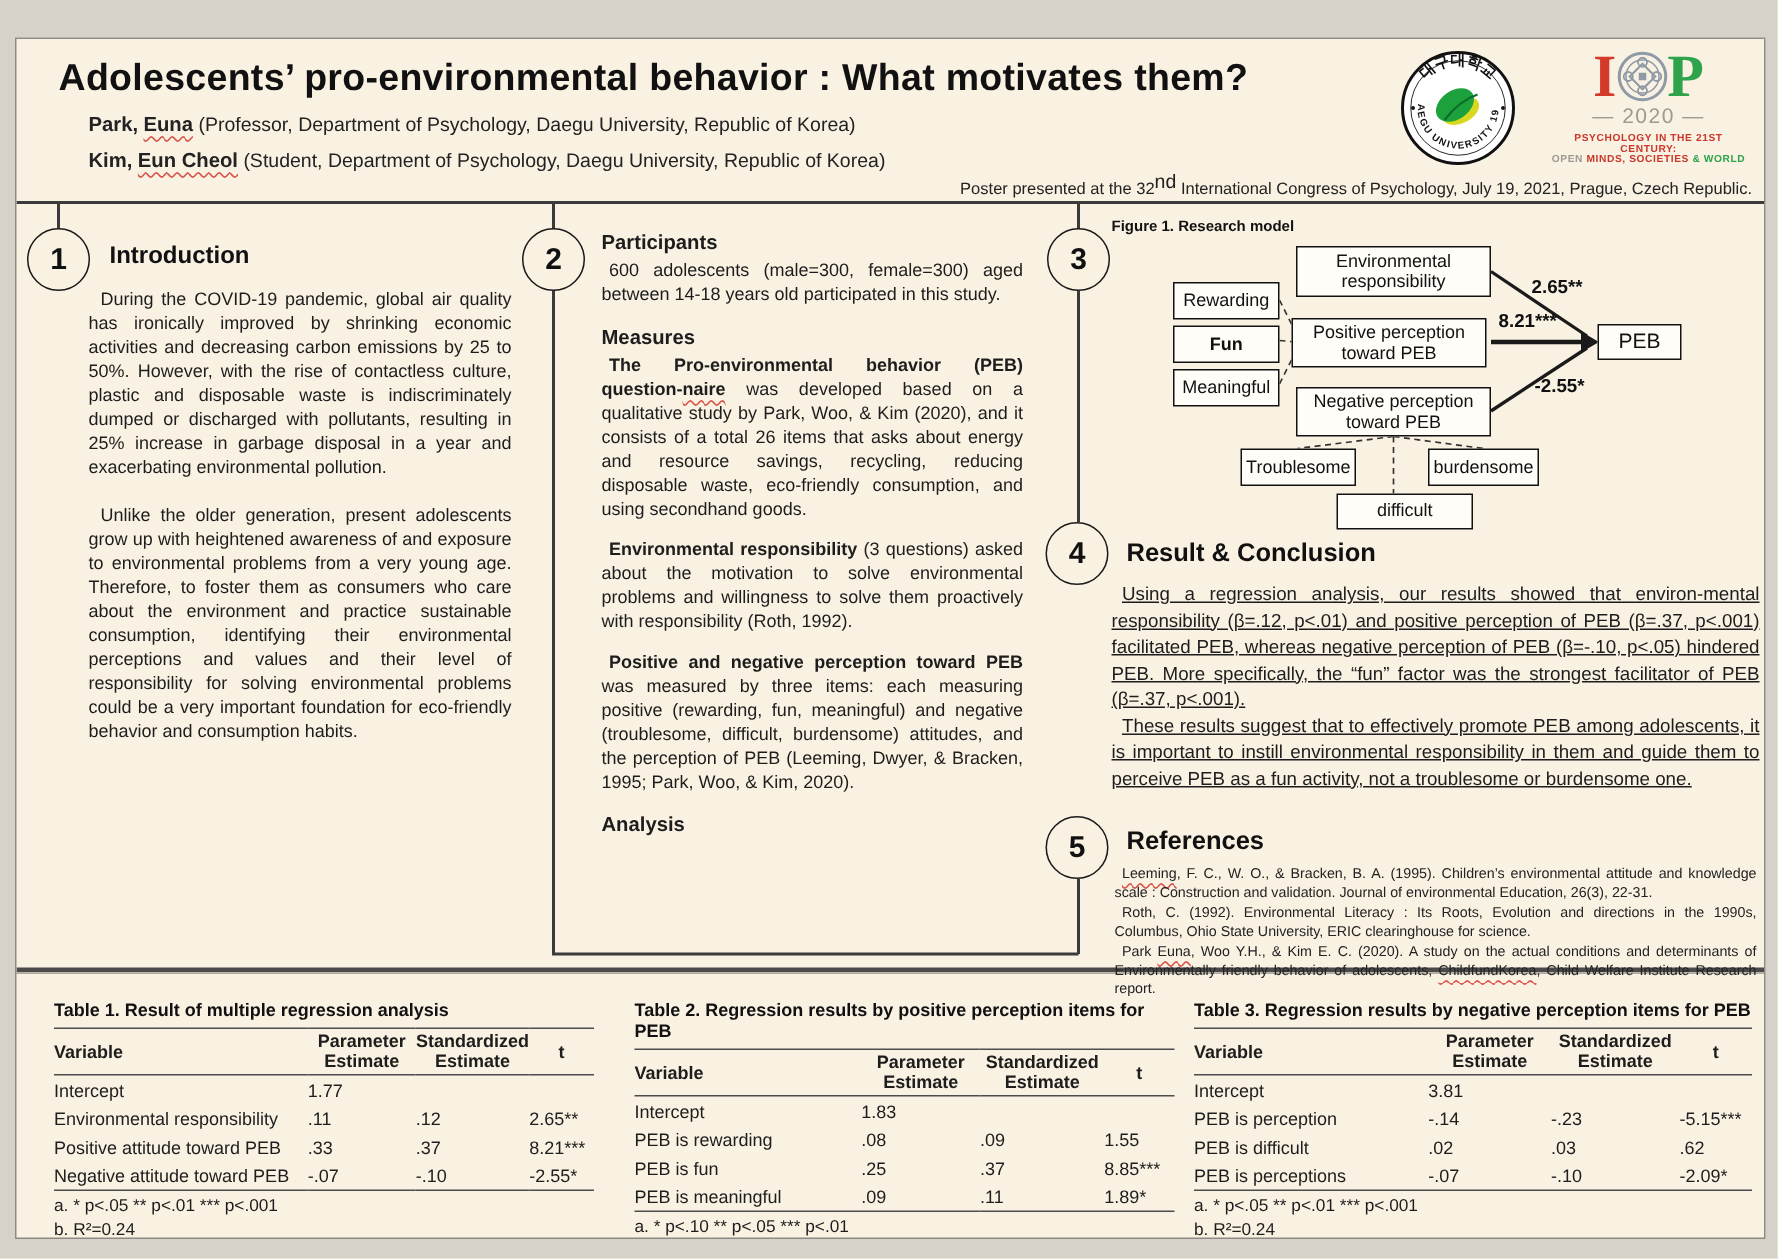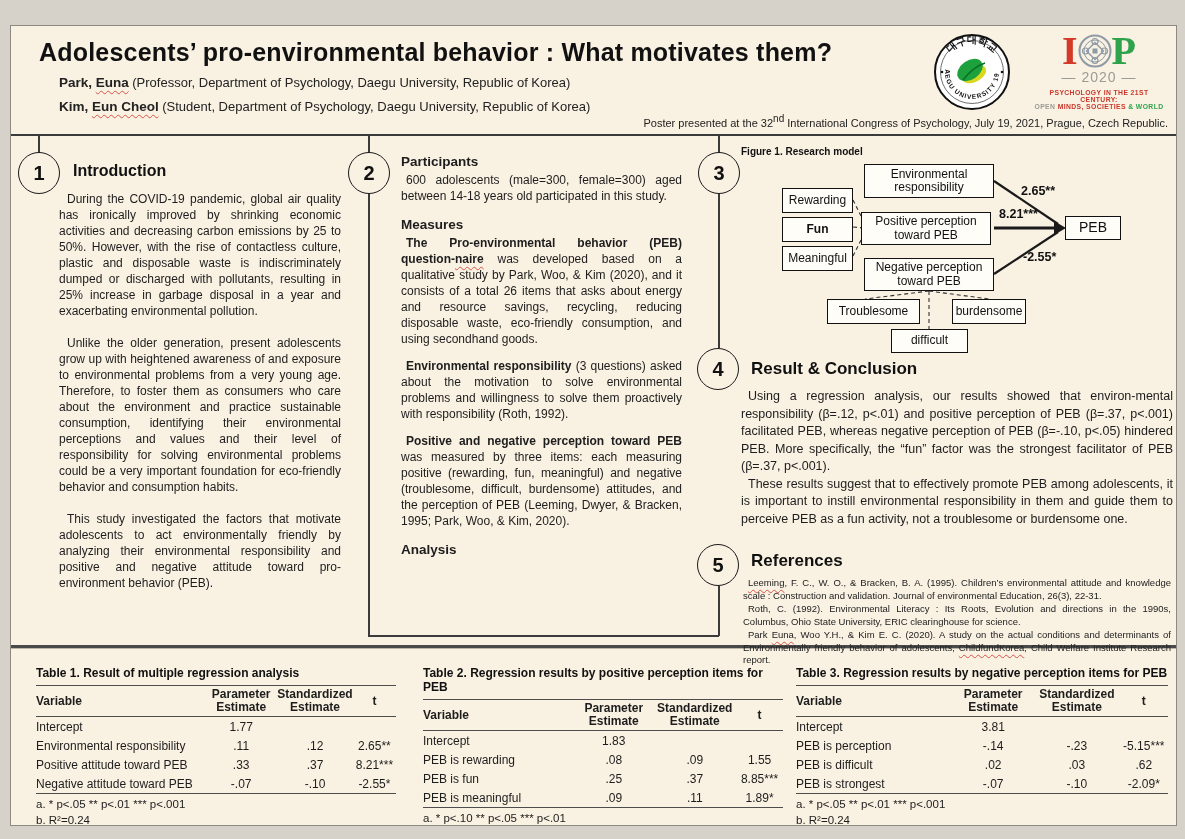--- a/index.html
+++ b/index.html
@@ -12,21 +12,21 @@
   #slide{
     left:10px;top:25px;width:1165px;height:799px;
     background:#f9f1e2;border:1px solid #8d8a83;overflow:hidden;
   }
   
   .title{left:28px;top:12px;font-size:25px;font-weight:bold;letter-spacing:.2px;color:#111;}
   .author{left:30px;font-size:13px;color:#222;white-space:nowrap;padding-left:18px;}
   .author b{font-size:13.5px;}
   .sq{text-decoration:underline wavy #d85348;text-decoration-thickness:1px;text-underline-offset:2.5px;}
   .presented{right:8px;top:87px;font-size:11px;color:#222;}
-  .presented sup{font-size:10px;}
+  .presented sup{font-size:13px;}
   
   .hline{background:#3b3b3b;height:2px;}
   .vline{background:#3b3b3b;width:1.5px;}
   .rule-bottom{background:#4a4a4a;height:2.5px;border-bottom:1px solid #bdb6a8;}
   
   .ncircle{
     width:42px;height:42px;border:1.6px solid #1a1a1a;border-radius:50%;
     background:#f9f1e2;display:flex;align-items:center;justify-content:center;
     font-size:20px;font-weight:bold;color:#111;box-sizing:border-box;
   }
@@ -50,21 +50,21 @@
   .dlabel{font-size:12.5px;font-weight:600;color:#111;}
   
   .tbl-title{font-size:12px;font-weight:bold;margin-bottom:5px;color:#111;}
   table.tbl{border-collapse:collapse;width:100%;border-top:1.4px solid #4d4d4d;}
   .tbl th{
     font-size:12px;font-weight:bold;padding:2px 0;line-height:13px;
     border-bottom:1.4px solid #4d4d4d;vertical-align:middle;
   }
   .tbl th.th-var{text-align:left;}
   .tbl td{font-size:12px;padding:2.5px 0;height:13px;vertical-align:middle;}
-  .tbl td.num{text-align:center;}
+  .tbl td.num{text-align:left;}
   .tbl tbody tr:last-child td{border-bottom:1.4px solid #4d4d4d;}
   .tbl-note{font-size:11.5px;margin-top:4px;color:#1d1d1d;}
   
   .icp{width:132px;text-align:center;}
   .icp-letters{font-size:40px;font-weight:bold;line-height:40px;font-family:"Liberation Serif","DejaVu Serif",serif;}
   .icp-i{color:#d43a2a;}
   .icp-p{color:#2fa34c;}
   .icp-year{font-size:14px;color:#9b9b93;letter-spacing:1px;margin-top:-2px;}
   .icp-l1{font-size:6.8px;font-weight:bold;color:#c9382b;letter-spacing:.4px;margin-top:4px;}
   .icp-l2{font-size:6.8px;font-weight:bold;letter-spacing:.4px;}
@@ -151,21 +151,20 @@
       <span>4</span>
     </div>
   <div class="abs ncircle" style="left:686px;top:518px;">
       <span>5</span>
     </div>
 
   <div class="abs sec-h" style="left:62px;top:136px;font-size:16px;">Introduction</div>
   <div class="abs col-text jt" style="left:48px;top:165px;width:282px;">
     <p>During the COVID-19 pandemic, global air quality has ironically improved by shrinking economic activities and decreasing carbon emissions by 25 to 50%. However, with the rise of contactless culture, plastic and disposable waste is indiscriminately dumped or discharged with pollutants, resulting in 25% increase in garbage disposal in a year and exacerbating environmental pollution.</p>
     <p style="margin-top:16px;">Unlike the older generation, present adolescents grow up with heightened awareness of and exposure to environmental problems from a very young age. Therefore, to foster them as consumers who care about the environment and practice sustainable consumption, identifying their environmental perceptions and values and their level of responsibility for solving environmental problems could be a very important foundation for eco-friendly behavior and consumption habits.</p>
-    <p style="margin-top:16px;">This study investigated the factors that motivate adolescents to act environmentally friendly by analyzing their environmental responsibility and positive and negative attitude toward pro-environment behavior (PEB).</p>
   </div>
 
   <div class="abs method-flow jt" style="left:390px;top:128px;width:281px;">
     <div class="mh mh0">Participants</div>
     <p>600 adolescents (male=300, female=300) aged between 14-18 years old participated in this study.</p>
     <div class="mh">Measures</div>
     <p><b>The Pro-environmental behavior (PEB) question-</b><b class="sq">naire</b><span> was developed based on a qualitative study by Park, Woo, &amp; Kim (2020), and it consists of a total 26 items that asks about energy and resource savings, recycling, reducing disposable waste, eco-friendly consumption, and using secondhand goods.</span></p>
     <p><b>Environmental responsibility</b><span> (3 questions) asked about the motivation to solve environmental problems and willingness to solve them proactively with responsibility (Roth, 1992).</span></p>
     <p><b>Positive and negative perception toward PEB</b><span> was measured by three items: each measuring positive (rewarding, fun, meaningful) and negative (troublesome, difficult, burdensome) attitudes, and the perception of PEB (Leeming, Dwyer, &amp; Bracken, 1995; Park, Woo, &amp; Kim, 2020).</span></p>
     <div class="mh">Analysis</div>
@@ -200,36 +199,36 @@
     </div>
   <div class="abs dbox" style="left:850px;top:186px;width:130px;height:33px;">
       <span>Positive perception toward PEB</span>
     </div>
   <div class="abs dbox" style="left:853px;top:232px;width:130px;height:33px;">
       <span>Negative perception toward PEB</span>
     </div>
   <div class="abs dbox" style="left:1054px;top:190px;width:56px;height:24px;font-size:14px;">
       <span>PEB</span>
     </div>
-  <div class="abs dbox" style="left:816px;top:273px;width:93px;height:25px;">
+  <div class="abs dbox" style="left:816px;top:273px;width:77px;height:25px;">
       <span>Troublesome</span>
     </div>
   <div class="abs dbox" style="left:941px;top:273px;width:74px;height:25px;">
       <span>burdensome</span>
     </div>
-  <div class="abs dbox" style="left:880px;top:303px;width:77px;height:24px;align-items:center;">
+  <div class="abs dbox" style="left:880px;top:303px;width:91px;height:24px;align-items:center;">
       <span>difficult</span>
     </div>
 
   <div class="abs dlabel" style="left:1010px;top:158px;">2.65**</div>
   <div class="abs dlabel" style="left:988px;top:181px;">8.21***</div>
   <div class="abs dlabel" style="left:1012px;top:224px;">-2.55*</div>
 
   <div class="abs sec-h" style="left:740px;top:333px;">Result &amp; Conclusion</div>
-  <div class="abs result-text jt" style="left:730px;top:362px;width:432px;">
+  <div class="abs result-text jt" style="left:730px;top:362px;width:432px;text-decoration:underline;">
     <p>Using a regression analysis, our results showed that environ-mental responsibility (β=.12, p&lt;.01) and positive perception of PEB (β=.37, p&lt;.001) facilitated PEB, whereas negative perception of PEB (β=-.10, p&lt;.05) hindered PEB. More specifically, the “fun” factor was the strongest facilitator of PEB (β=.37, p&lt;.001).</p>
     <p>These results suggest that to effectively promote PEB among adolescents, it is important to instill environmental responsibility in them and guide them to perceive PEB as a fun activity, not a troublesome or burdensome one.</p>
   </div>
 
   <div class="abs sec-h" style="left:740px;top:525px;">References</div>
   <div class="abs refs jt" style="left:732px;top:551px;width:428px;">
     <p><span class="sq">Leeming</span><span>, F. C., W. O., &amp; Bracken, B. A. (1995). Children’s environmental attitude and knowledge scale : Construction and validation. Journal of environmental Education, 26(3), 22-31.</span></p>
     <p>Roth, C. (1992). Environmental Literacy : Its Roots, Evolution and directions in the 1990s, Columbus, Ohio State University, ERIC clearinghouse for science.</p>
     <p><span>Park </span><span class="sq">Euna</span><span>, Woo Y.H., &amp; Kim E. C. (2020). A study on the actual conditions and determinants of Environmentally friendly behavior of adolescents, </span><span class="sq">ChildfundKorea</span><span>, Child Welfare Institute Research report.</span></p>
   </div>
@@ -360,21 +359,21 @@
             <td class="num">-.23</td>
             <td class="num">-5.15***</td>
           </tr>
           <tr>
             <td>PEB is difficult</td>
             <td class="num">.02</td>
             <td class="num">.03</td>
             <td class="num">.62</td>
           </tr>
           <tr>
-            <td>PEB is strongest</td>
+            <td>PEB is perceptions</td>
             <td class="num">-.07</td>
             <td class="num">-.10</td>
             <td class="num">-2.09*</td>
           </tr>
         </tbody>
     </table>
     <div class="tbl-note">a. * p&lt;.05 ** p&lt;.01 *** p&lt;.001</div>
     <div class="tbl-note">b. R²=0.24</div>
   </div>
 

